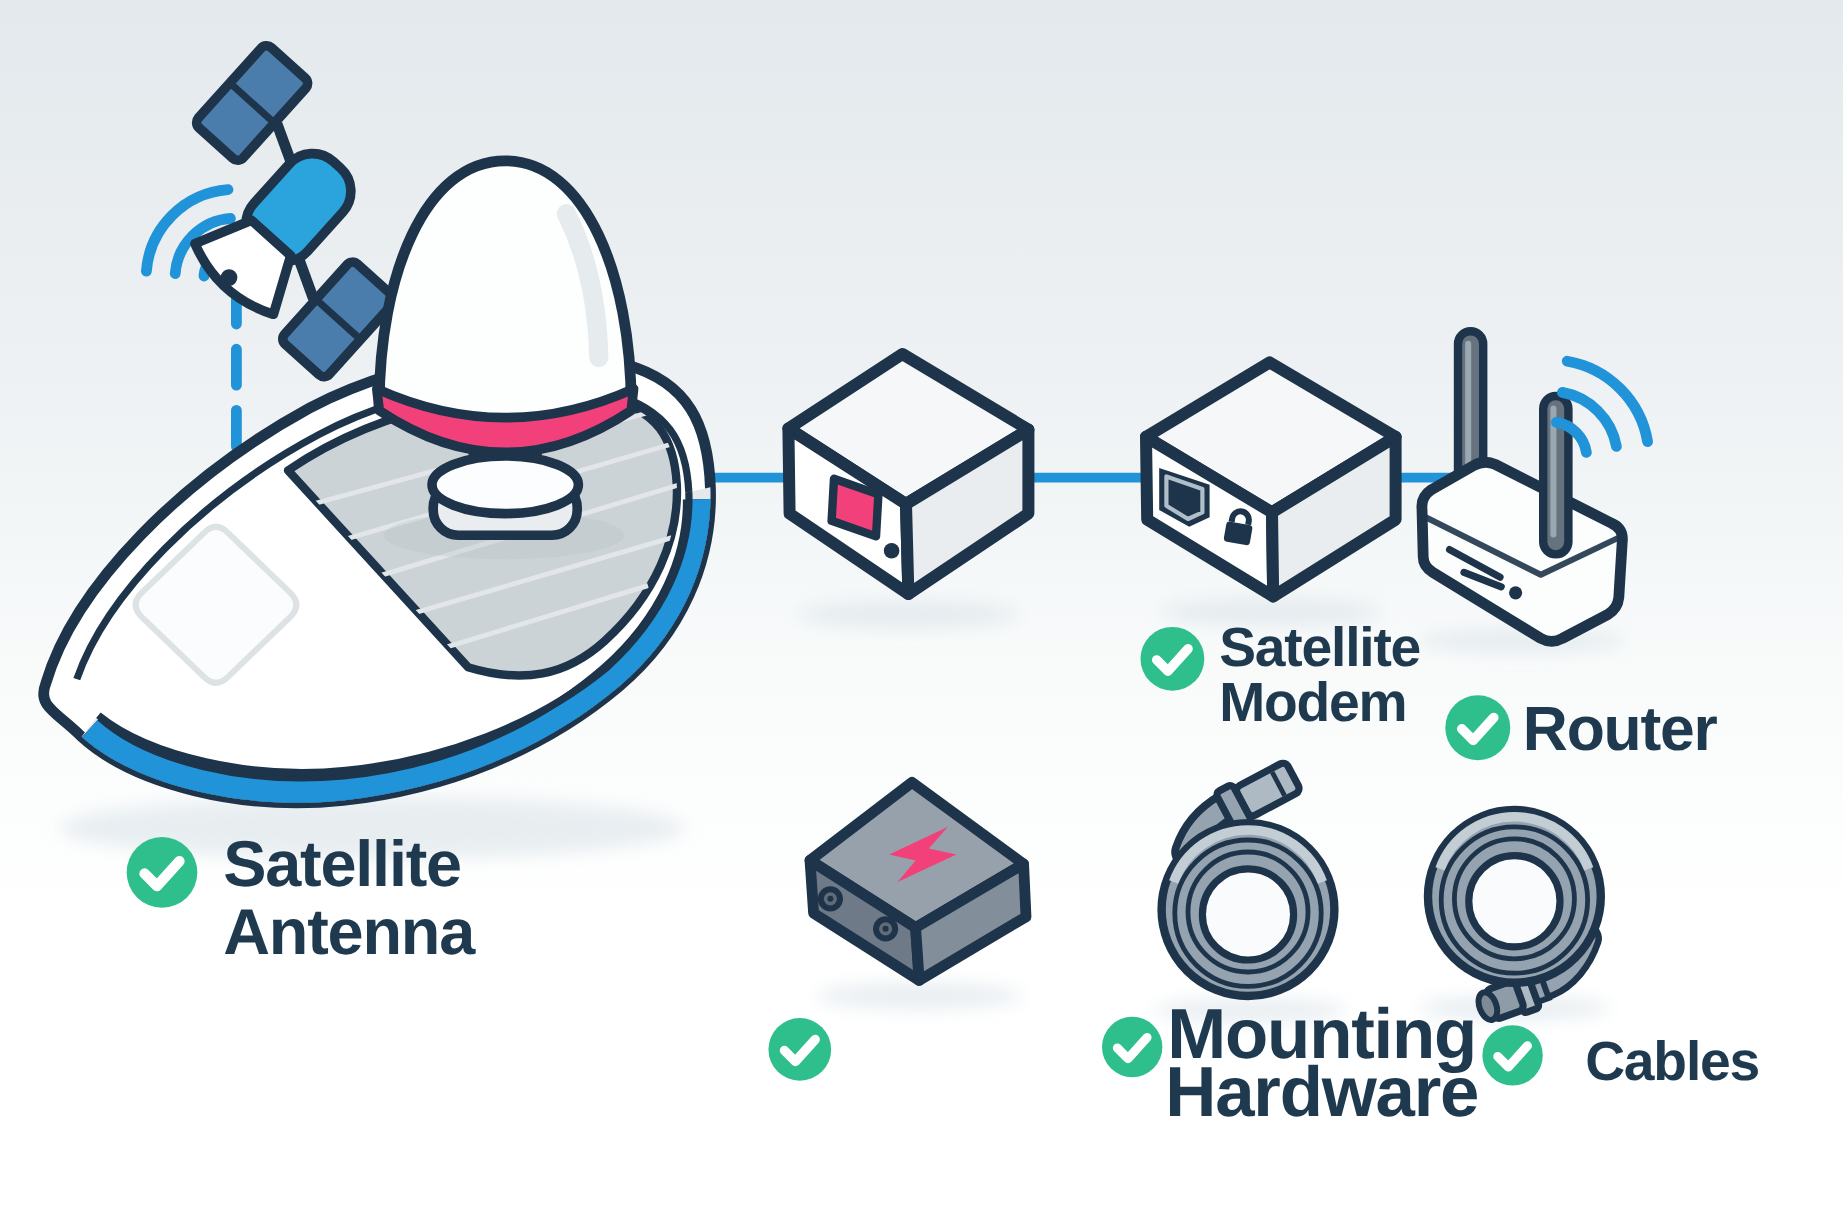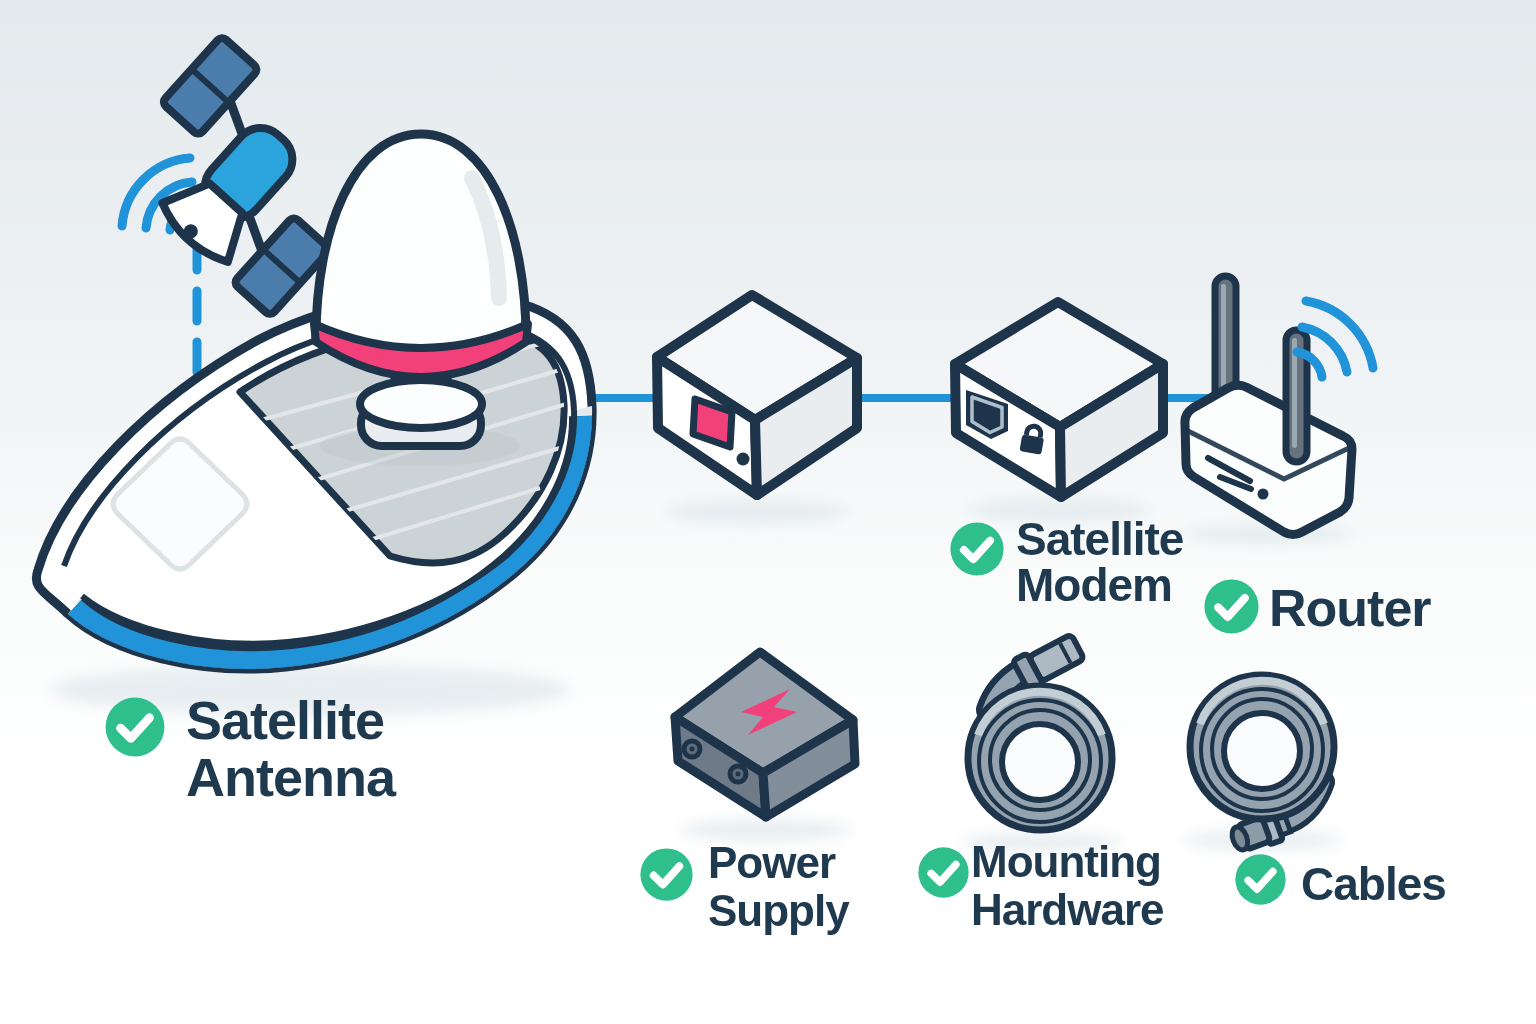--- a/index.html
+++ b/index.html
@@ -203,34 +203,32 @@
         <path d="M16,31 L26,41 L44,21" style="stroke:#fff" stroke-width="8.5" fill="none" stroke-linecap="round" stroke-linejoin="round"></path>
       </svg>
   <div class="label-text" style="margin-top:4px;">Router</div>
 </div>
 
 <div class="label" style="left:639px;top:847px;gap:14px;font-size:44px;line-height:48px;">
   <svg class="check" width="55" height="55" viewBox="0 0 60 60">
         <circle cx="30" cy="30" r="28.5" style="fill:var(--green)"></circle>
         <path d="M16,31 L26,41 L44,21" style="stroke:#fff" stroke-width="8.5" fill="none" stroke-linecap="round" stroke-linejoin="round"></path>
       </svg>
-  <div class="label-text" style="margin-top:-8px;">Power
-Supply</div>
-</div>
-
-<div class="label" style="left:917px;top:846px;gap:1px;font-size:44px;line-height:48px;">
+</div>
+
+<div class="label" style="left:917px;top:846px;gap:1px;font-size:59px;line-height:48px;text-align:center;">
   <svg class="check" width="53" height="53" viewBox="0 0 60 60">
         <circle cx="30" cy="30" r="28.5" style="fill:var(--green)"></circle>
         <path d="M16,31 L26,41 L44,21" style="stroke:#fff" stroke-width="8.5" fill="none" stroke-linecap="round" stroke-linejoin="round"></path>
       </svg>
   <div class="label-text" style="margin-top:-8px;">Mounting
 Hardware</div>
 </div>
 
 <div class="label" style="left:1234px;top:853px;gap:14px;font-size:46px;line-height:46px;">
   <svg class="check" width="53" height="53" viewBox="0 0 60 60">
         <circle cx="30" cy="30" r="28.5" style="fill:var(--green)"></circle>
         <path d="M16,31 L26,41 L44,21" style="stroke:#fff" stroke-width="8.5" fill="none" stroke-linecap="round" stroke-linejoin="round"></path>
       </svg>
-  <div class="label-text" style="margin-top:8px;">Cables</div>
+  <div class="label-text" style="margin-top:8px;margin-left:20px;">Cables</div>
 </div>
 
 </div>
 
 </body></html>

